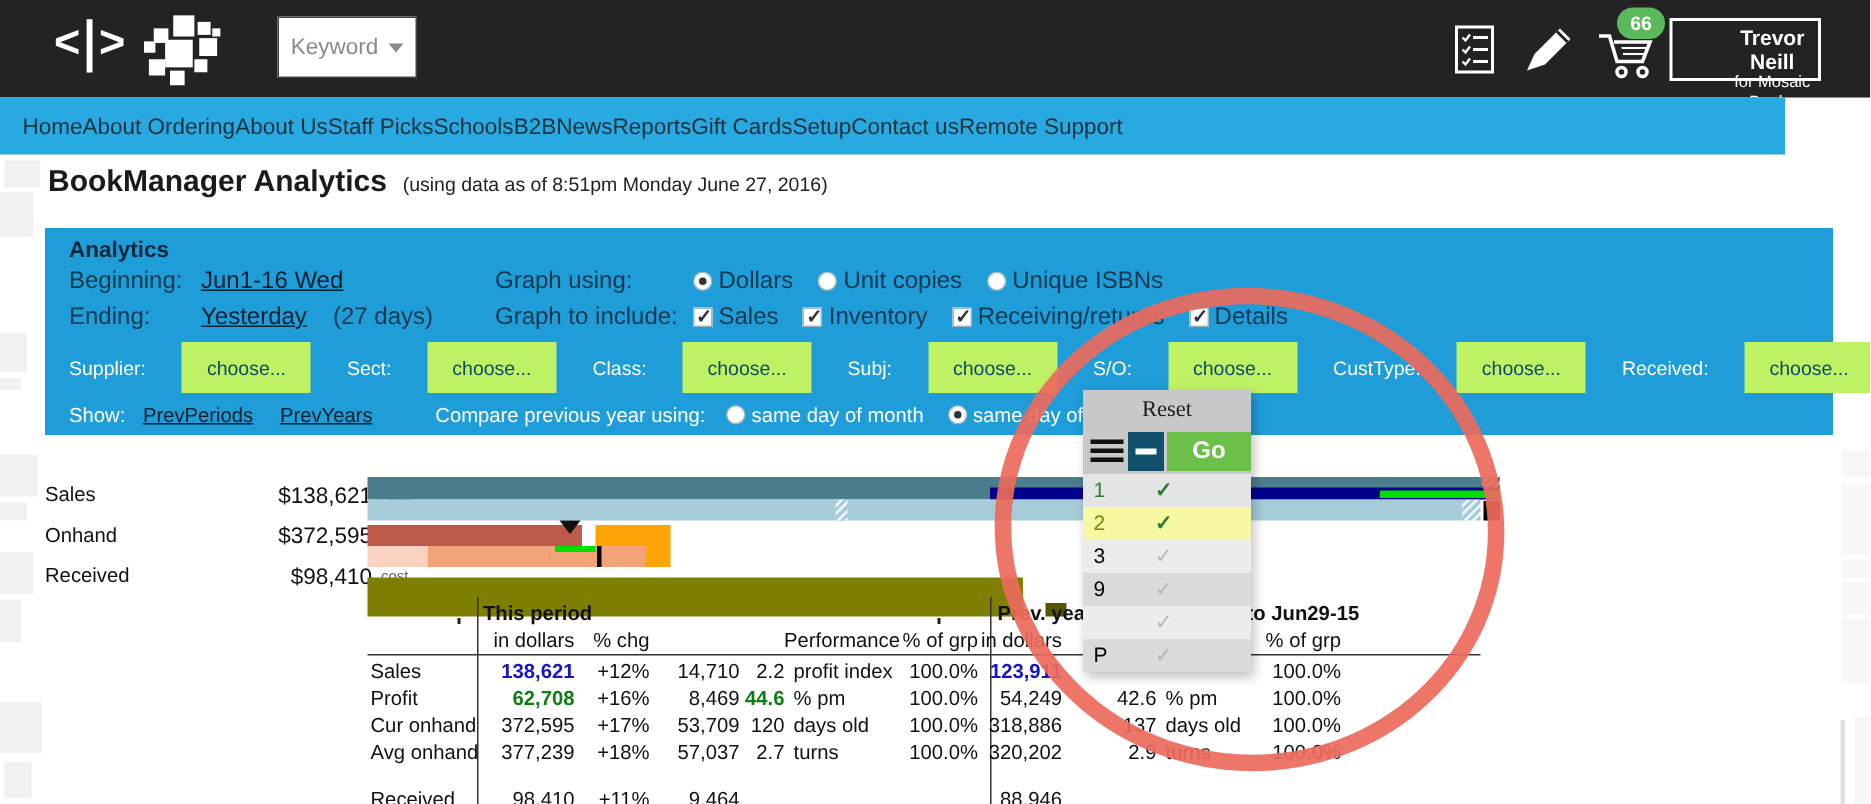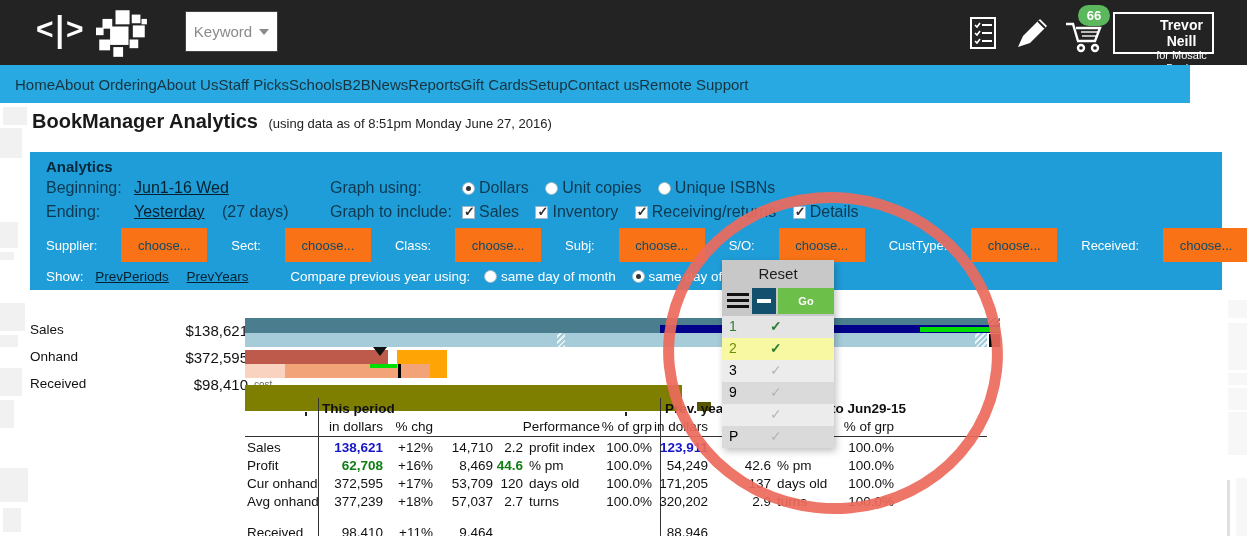--- a/index.html
+++ b/index.html
@@ -41,21 +41,21 @@
   .p-row { position:absolute; left:0; width:100%; height:20px; font-size:16px; color:#0e3950; }
   .p-label { position:absolute; }
   .p-link { text-decoration:underline; color:#05212f; cursor:pointer; }
   .radio { display:inline-block; width:13px; height:13px; border-radius:50%; background:#fff; border:1px solid #9fb9c6; vertical-align:-2px; margin-right:4px; position:relative; }
   .radio.sel::after { content:""; position:absolute; left:3px; top:3px; width:5px; height:5px; border-radius:50%; background:#333; }
   .checkbox { display:inline-block; width:13px; height:13px; background:#fff; border:1px solid #9fb9c6; vertical-align:-2px; margin-right:4px; position:relative; }
   .checkbox.on::after { content:"\2713"; position:absolute; left:1px; top:-3px; font-size:13px; font-weight:bold; color:#333; }
   .opt { margin-right:12px; cursor:pointer; white-space:nowrap; }
   .filters-row { position:absolute; left:16px; top:76px; height:34px; display:flex; align-items:center; gap:24px; }
   .filter-label { color:#fff; font-size:13px; white-space:nowrap; }
-  .choose-btn { width:86px; height:34px; background:#f97316; color:#0c4a68; font-size:13px; display:flex; align-items:center; justify-content:center; cursor:pointer; }
+  .choose-btn { width:86px; height:34px; background:#bef264; color:#0c4a68; font-size:13px; display:flex; align-items:center; justify-content:center; cursor:pointer; }
   .show-row { position:absolute; left:16px; top:117px; font-size:13.5px; color:#fff; white-space:nowrap; }
   .show-row .p-link { margin-right:14px;text-align:right; }
   .compare-label { margin-left:24px; margin-right:10px; }
   .white-opt { color:#fff; }
 
   
   .summary-head { position:absolute; left:30px; top:299px; font-size:13.5px; font-weight:bold; color:#111; }
   .sum-row { position:absolute; left:30px; height:18px; font-size:13.5px; color:#111; }
   .sum-label { position:absolute; left:0; }
   .sum-value { position:absolute; left:88px; width:130px; text-align:right; font-size:15px; }
@@ -84,27 +84,27 @@
   .c-pdollars{ left:395px; width:68px; text-align:right; }
   .c-ppval   { left:476px; width:50px; text-align:right; }
   .c-pplab   { left:532px; }
   .c-pgrp    { left:585px; width:64px; text-align:right; }
   .h-bold { font-weight:bold; }
   .num-blue  { color:#1515c8; font-weight:bold; }
   .num-green { color:#0f7d12; font-weight:bold; }
 
   
   .dropdown { position:absolute; left:722px; top:260px; width:112px; z-index:30; box-shadow:2px 3px 7px rgba(0,0,0,.25); font-size:14px; }
-  .dd-reset { height:26px; background:#c8c8c8; color:#1c1c1c; font-size:15px; display:flex; align-items:center; justify-content:center; cursor:pointer; }
+  .dd-reset { height:26px; background:#c8c8c8; color:#1c1c1c; font-size:15px; display:flex; align-items:center; justify-content:center; cursor:pointer;font-family:Liberation Serif, serif; }
   .dd-controls { position:relative; height:30px; background:#c8c8c8; }
   .hamburger { position:absolute; left:5px; top:7px; width:22px; height:16px; cursor:pointer; }
   .hamburger span { display:block; height:3px; background:#111; margin-bottom:3px; }
   .dd-minus { position:absolute; left:30px; top:2px; width:24px; height:26px; background:#12506e; cursor:pointer; }
   .dd-minus span { position:absolute; left:5px; top:11px; width:14px; height:4px; background:#fff; }
-  .dd-go { position:absolute; left:56px; top:2px; width:56px; height:26px; background:#6cc04a; color:#fff; font-weight:bold; font-size:11px;
+  .dd-go { position:absolute; left:56px; top:2px; width:56px; height:26px; background:#6cc04a; color:#fff; font-weight:bold; font-size:16px;
            display:flex; align-items:center; justify-content:center; cursor:pointer; }
   .dd-row { position:relative; height:22px; cursor:pointer; }
   .dd-row .dd-num { position:absolute; left:7px; top:2px; }
   .dd-row .dd-chk { position:absolute; left:48px; top:2px; font-size:14px; }
   .bg-a { background:#ececec; } .bg-b { background:#dadada; }
   .row1 { background:#e4e4e4; color:#2e7d32; }
   .row2 { background:#f8f8a2; color:#6b8e00; }
   .chk-on { color:#2e7d32; font-weight:bold; }
   .chk-off { color:#b5b5b5; }
 
@@ -323,21 +323,21 @@
       <span class="tcell c-pgrp">100.0%</span>
     </div>
     <div class="tr-row" style="top:78px;">
       <span class="tcell c-label">Cur onhand</span>
       <span class="tcell c-dollars">372,595</span>
       <span class="tcell c-chg">+17%</span>
       <span class="tcell c-units">53,709</span>
       <span class="tcell c-pval">120</span>
       <span class="tcell c-plab">days old</span>
       <span class="tcell c-grp">100.0%</span>
-      <span class="tcell c-pdollars">171,205</span>
+      <span class="tcell c-pdollars">318,886</span>
       <span class="tcell c-ppval">137</span>
       <span class="tcell c-pplab">days old</span>
       <span class="tcell c-pgrp">100.0%</span>
     </div>
     <div class="tr-row" style="top:96px;">
       <span class="tcell c-label">Avg onhand</span>
       <span class="tcell c-dollars">377,239</span>
       <span class="tcell c-chg">+18%</span>
       <span class="tcell c-units">57,037</span>
       <span class="tcell c-pval">2.7</span>

